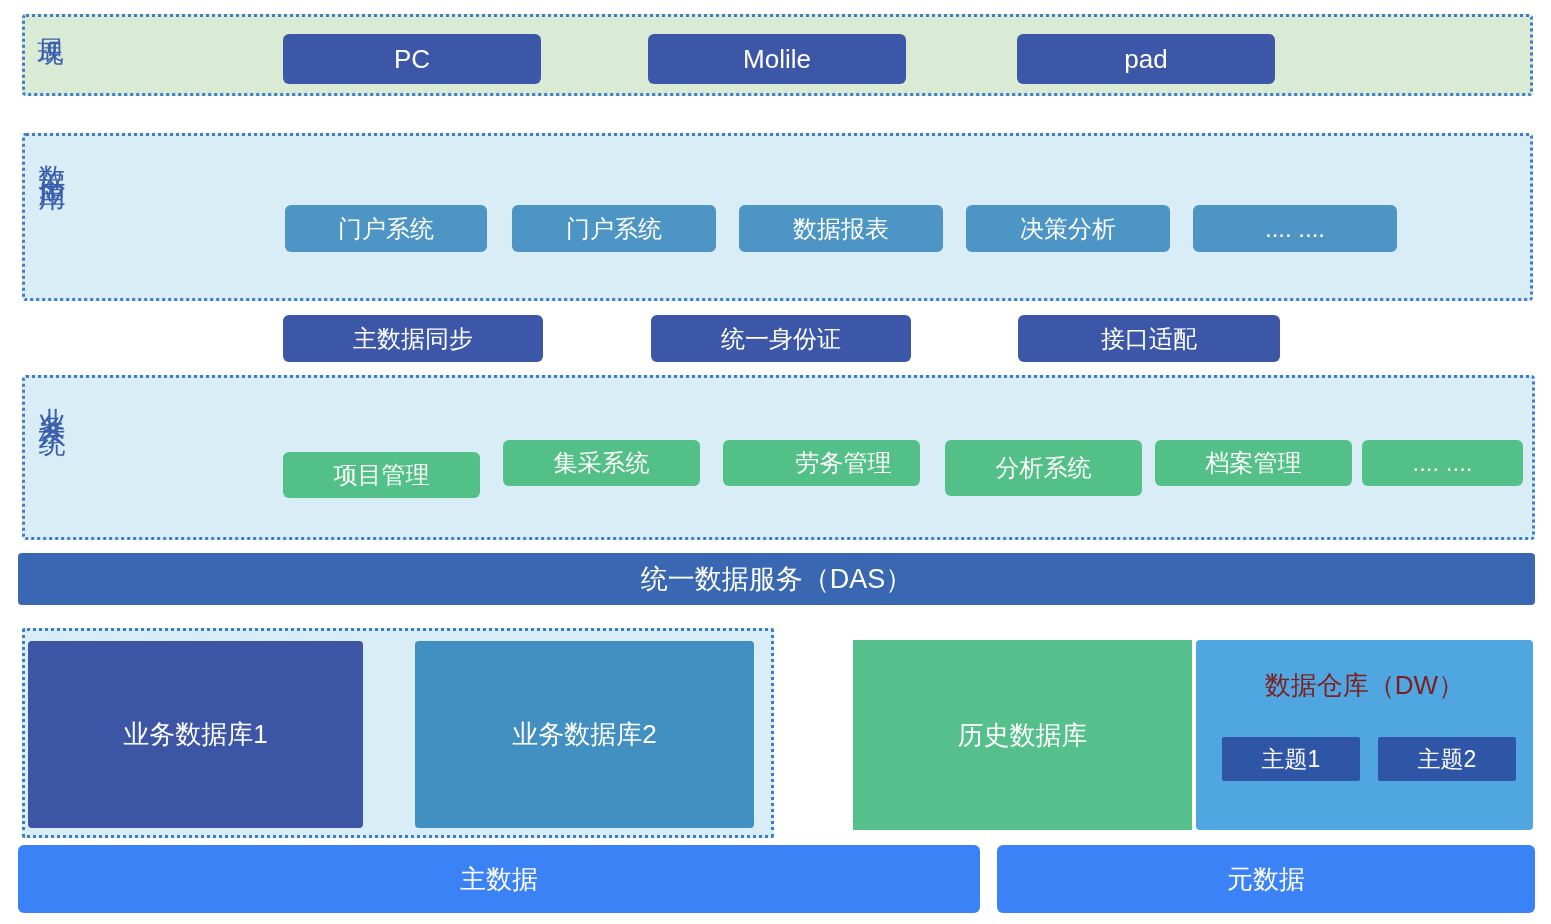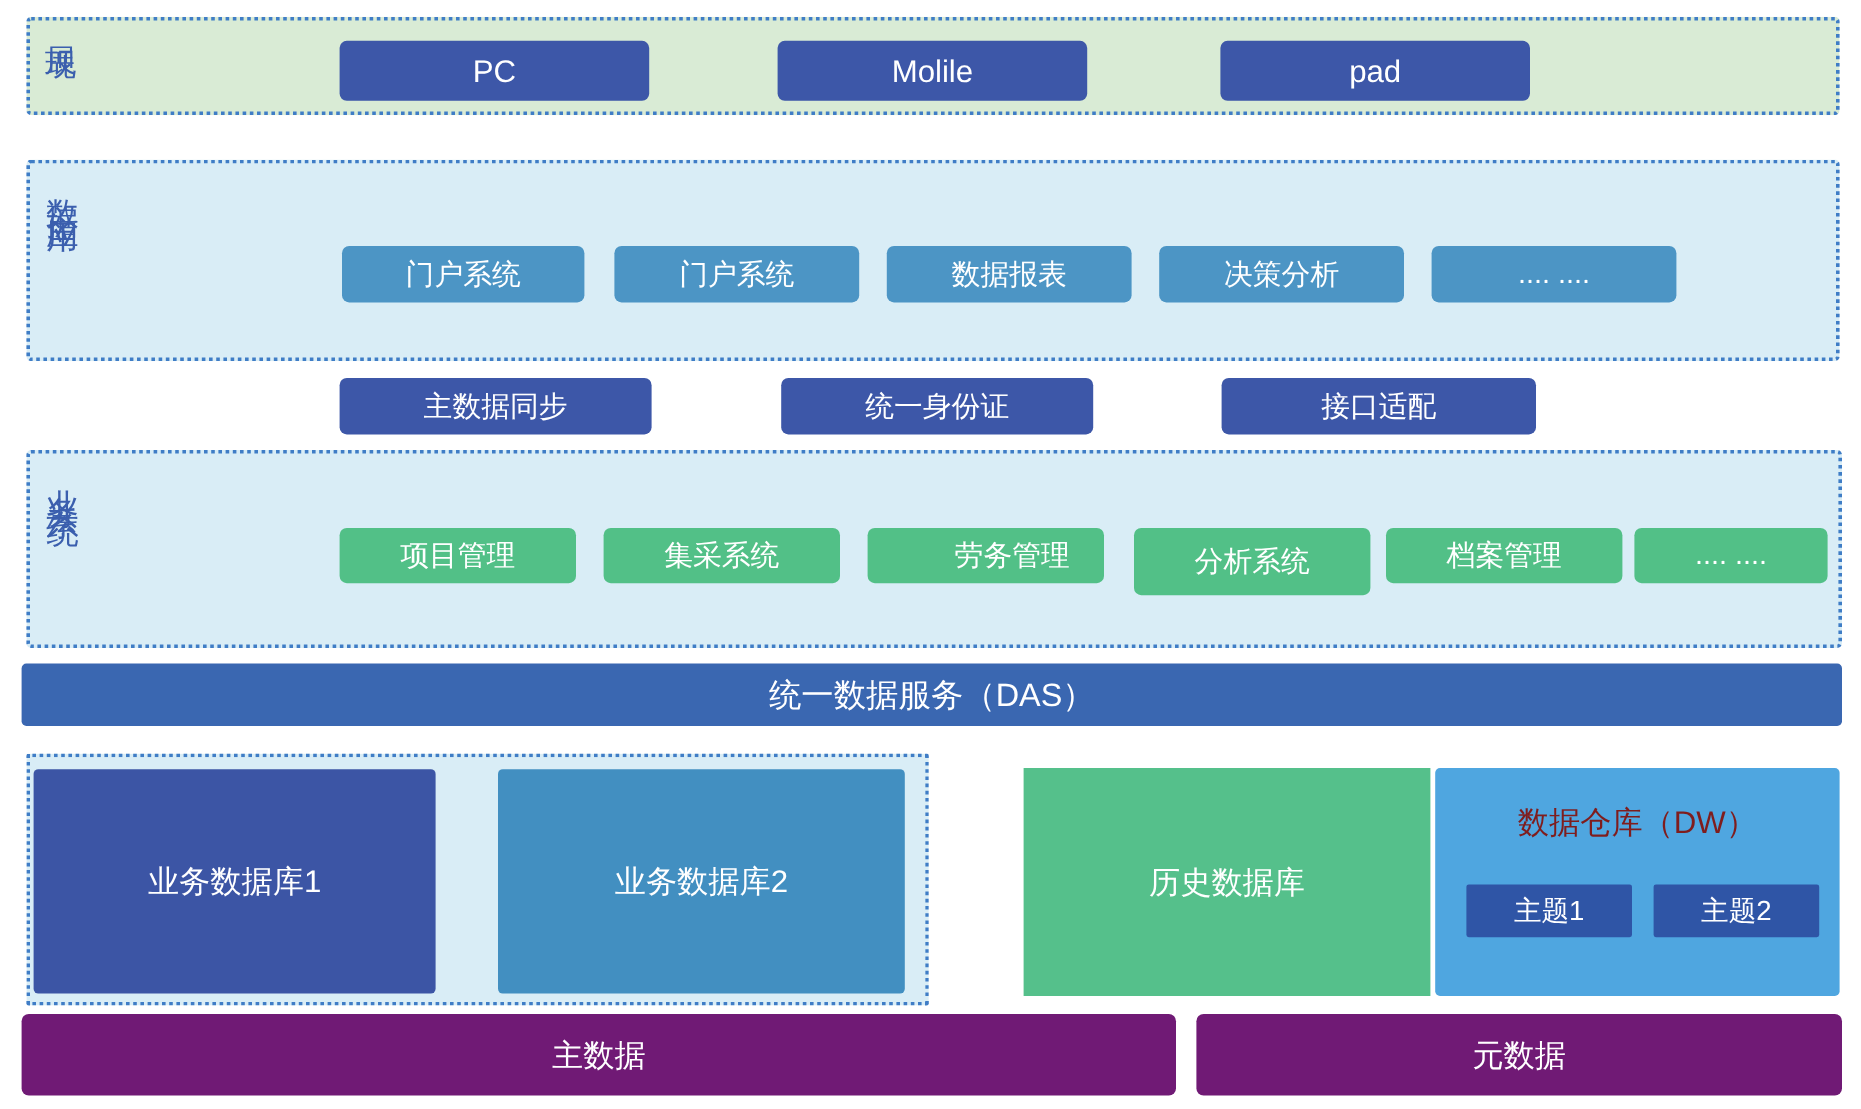--- a/index.html
+++ b/index.html
@@ -9,21 +9,21 @@
   .layer-box{border:3px dotted #3f7dc6;border-radius:4px;}
   .bg-green-light{background:#d9ebd5;}
   .bg-blue-light{background:#d9edf6;}
   .vlabel{writing-mode:vertical-rl;text-orientation:upright;color:#3b5fae;
           font-size:27px;letter-spacing:7px;display:flex;align-items:center;}
   .btn{display:flex;align-items:center;justify-content:center;color:#ffffff;
        border-radius:6px;font-size:24px;}
   .btn-dark{background:#3d57a8;}
   .btn-steel{background:#4c95c5;}
   .btn-green{background:#52c087;}
-  .btn-sky{background:#701a75;}
+  .btn-sky{background:#3b82f6;}
   .btn-topic{background:#2f55a6;border-radius:2px;font-size:23px;}
   .das{background:#3a67b1;border-radius:4px;font-size:27px;}
   .big{font-size:26px;}
   .dw-title{position:absolute;left:0;top:28px;width:100%;text-align:center;
             color:#7f1d1d;font-size:26px;}
 </style>
 </head>
 <body>
 
 <div id="canvas">
@@ -41,21 +41,21 @@
   <div class="abs btn btn-steel" style="left:739px;top:205px;width:204px;height:47px;">数据报表</div>
   <div class="abs btn btn-steel" style="left:966px;top:205px;width:204px;height:47px;text-align:right;">决策分析</div>
   <div class="abs btn btn-steel" style="left:1193px;top:205px;width:204px;height:47px;">....  ....</div>
 
   <div class="abs btn btn-dark" style="left:283px;top:315px;width:260px;height:47px;">主数据同步</div>
   <div class="abs btn btn-dark" style="left:1018px;top:315px;width:262px;height:47px;">接口适配</div>
   <div class="abs btn btn-dark" style="left:651px;top:315px;width:260px;height:47px;">统一身份证</div>
 
   <div class="abs layer-box bg-blue-light" style="left:22px;top:375px;width:1513px;height:165px;"></div>
   <div class="abs vlabel" style="left:34px;top:386px;height:146px;">业务系统</div>
-  <div class="abs btn btn-green" style="left:283px;top:440px;width:197px;height:46px;">项目管理</div>
+  <div class="abs btn btn-green" style="left:283px;top:452px;width:197px;height:46px;">项目管理</div>
   <div class="abs btn btn-green" style="left:503px;top:440px;width:197px;height:46px;">集采系统</div>
   <div class="abs btn btn-green" style="left:723px;top:440px;width:197px;height:46px;padding-left:44px;">劳务管理</div>
   <div class="abs btn btn-green" style="left:945px;top:440px;width:197px;height:56px;">分析系统</div>
   <div class="abs btn btn-green" style="left:1155px;top:440px;width:197px;height:46px;">档案管理</div>
   <div class="abs btn btn-green" style="left:1362px;top:440px;width:161px;height:46px;">.... ....</div>
 
   <div class="abs btn das" style="left:18px;top:553px;width:1517px;height:52px;">统一数据服务（DAS）</div>
 
   <div class="abs layer-box bg-blue-light" style="left:22px;top:628px;width:752px;height:210px;border-radius:2px;"></div>
   <div class="abs btn big" style="left:28px;top:641px;width:335px;height:187px;background:#3c55a5;border-radius:4px;">业务数据库1</div>

